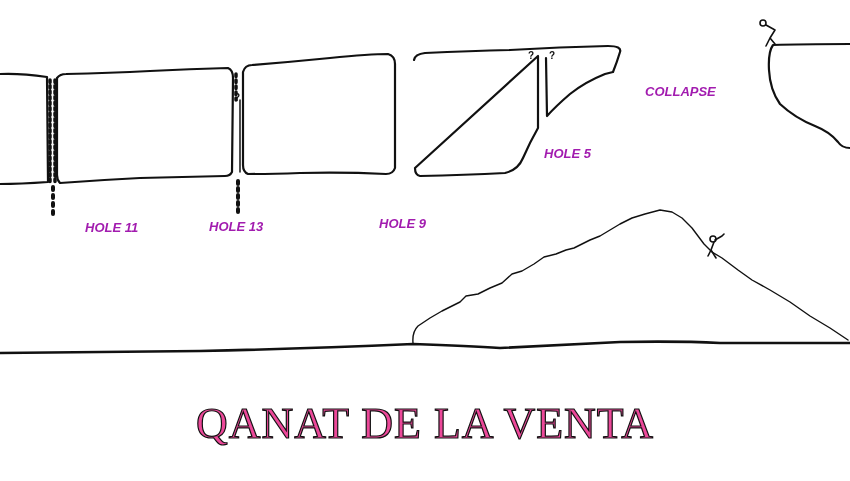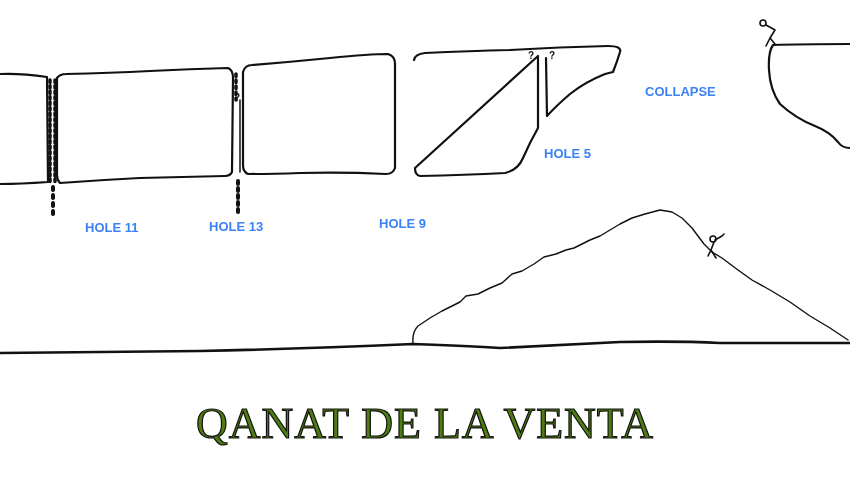--- a/index.html
+++ b/index.html
@@ -1,19 +1,19 @@
 <!DOCTYPE html>
 <html><head>
 <meta charset="utf-8">
 <style>
   html, body { margin:0; padding:0; background:#ffffff; }
   body { width:850px; height:481px; position:relative; overflow:hidden; font-family:"Liberation Sans", sans-serif; }
   svg.diagram { position:absolute; left:0; top:0; }
-  .label { position:absolute; font-family:"Liberation Sans", sans-serif; font-size:13px; font-weight:bold; color:#3b82f6; letter-spacing:0; white-space:nowrap; }
-  .title { position:absolute; left:0; width:850px; top:398px; text-align:center; font-family:"Liberation Serif", serif; font-size:44px; color:#4d7c0f; -webkit-text-stroke:1.2px #111; letter-spacing:1px; white-space:nowrap; }
+  .label { position:absolute; font-family:"Liberation Sans", sans-serif; font-size:13px; font-weight:bold; color:#a21caf; letter-spacing:0; white-space:nowrap;font-style:italic; }
+  .title { position:absolute; left:0; width:850px; top:398px; text-align:center; font-family:"Liberation Serif", serif; font-size:44px; color:#ec4899; -webkit-text-stroke:1.2px #111; letter-spacing:1px; white-space:nowrap; }
   .q { position:absolute; font-family:"Liberation Sans", sans-serif; font-size:10px; font-weight:bold; color:#111; }
 </style>
 </head>
 <body>
 
 <svg class="diagram" width="850" height="481" viewBox="0 0 850 481" fill="none" stroke="#111" stroke-width="2.2" stroke-linejoin="round" stroke-linecap="round">
 
   <path d="M0,74 Q20,73 47,77 L48,182 Q20,184 0,184"></path>
 
   <path d="M57,78 Q60,74 66,74 Q110,73 150,71 Q190,69 228,68 Q233,70 233,78 L232,172 Q230,176 225,176 Q180,177 140,178 Q100,180 60,183 Q57,180 57,175 Z"></path>

